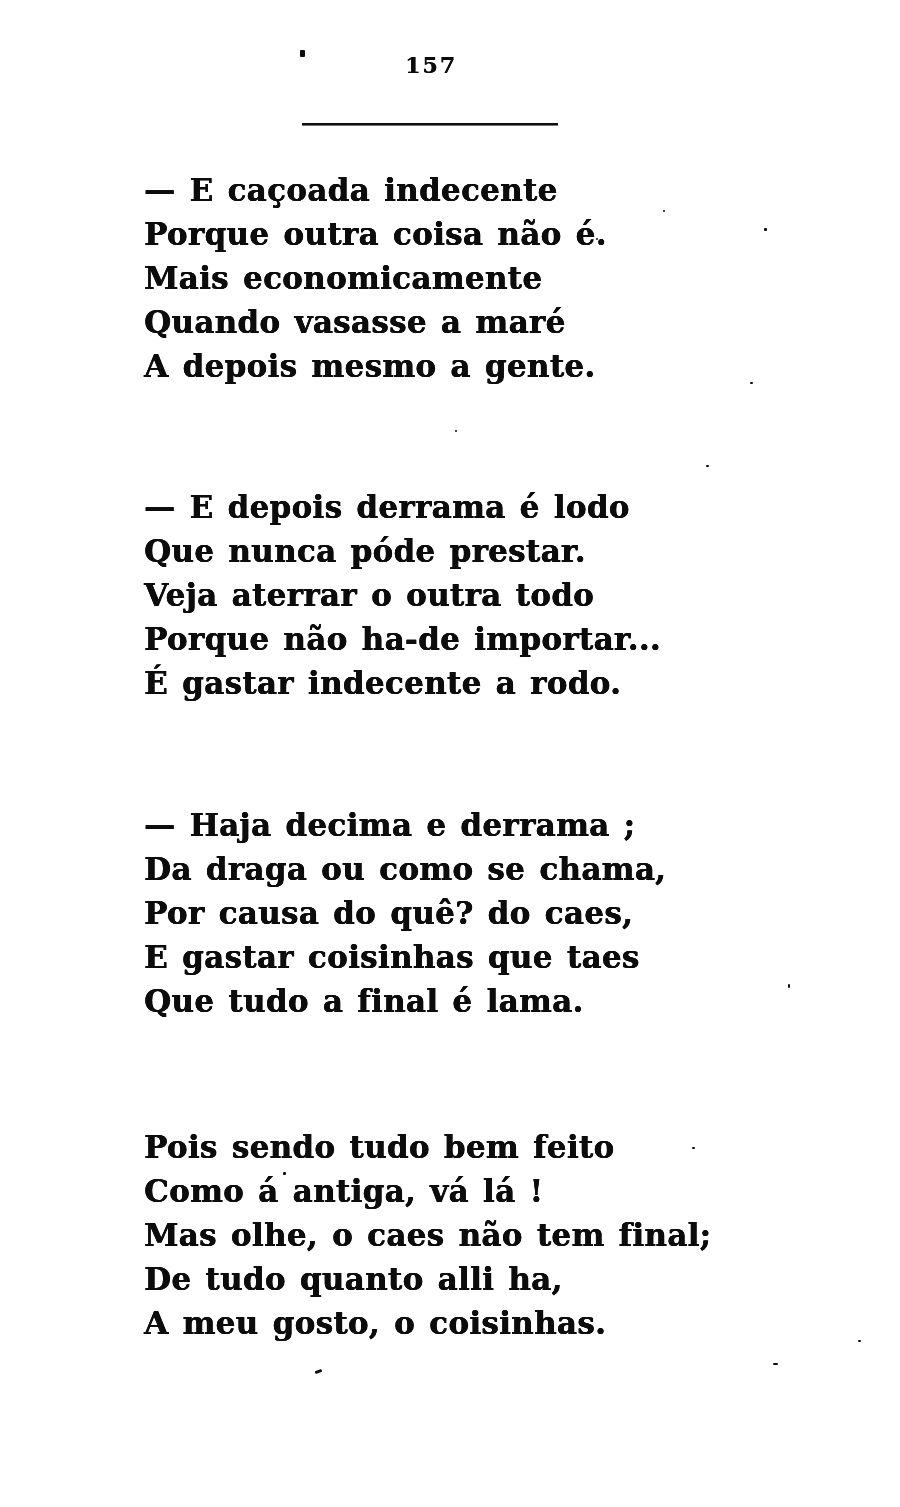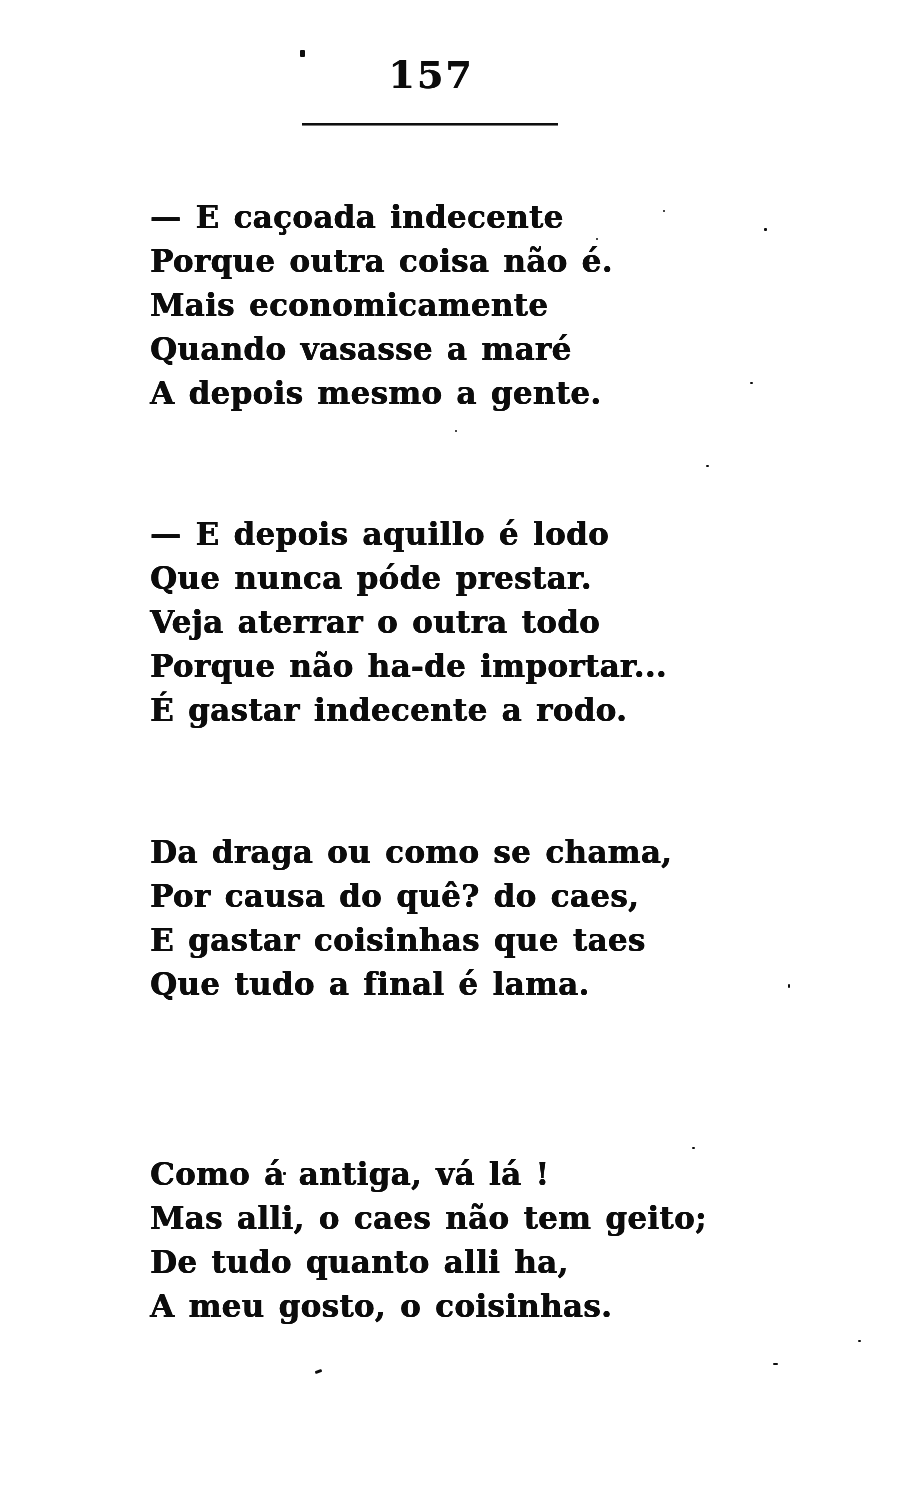--- a/index.html
+++ b/index.html
@@ -15,40 +15,39 @@
     overflow: hidden;
     font-family: "DejaVu Serif", "Liberation Serif", serif;
     color: #0b0b0b;
   }
   .page-number {
     position: absolute;
     top: 52px;
     left: 0;
     width: 862px;
     text-align: center;
-    font-size: 38px;
+    font-size: 22px;
     font-weight: 700;
     letter-spacing: 2px;
     color: #0b0b0b;
     text-shadow: 0.4px 0 0 currentColor;
   }
   .rule {
     position: absolute;
     top: 123px;
     left: 302px;
     width: 256px;
     height: 2px;
     background: #0e0e0e;
     box-shadow: 0 1px 0 rgba(10,10,10,0.55);
   }
   .stanza {
     position: absolute;
-    left: 150px;
+    left: 144px;
     width: 620px;
-    margin-top: 27px;
   }
   .stanza-1 { top: 168px; }
   .stanza-2 { top: 485px; }
   .stanza-3 { top: 803px; }
   .stanza-4 { top: 1125px; }
   .verse-line {
     font-size: 31px;
     line-height: 44px;
     font-weight: 700;
     letter-spacing: 0.3px;
@@ -74,37 +73,39 @@
 
   <section class="stanza stanza-1">
     <div class="verse-line">— E caçoada indecente</div>
     <div class="verse-line">Porque outra coisa não é.</div>
     <div class="verse-line">Mais economicamente</div>
     <div class="verse-line">Quando vasasse a maré</div>
     <div class="verse-line">A depois mesmo a gente.</div>
   </section>
 
   <section class="stanza stanza-2">
-    <div class="verse-line">— E depois aquillo é lodo</div>
+    <div class="verse-line">— E depois derrama é lodo</div>
     <div class="verse-line">Que nunca póde prestar.</div>
     <div class="verse-line">Veja aterrar o outra todo</div>
     <div class="verse-line">Porque não ha-de importar...</div>
     <div class="verse-line">É gastar indecente a rodo.</div>
   </section>
 
   <section class="stanza stanza-3">
+    <div class="verse-line">— Haja decima e derrama ;</div>
     <div class="verse-line">Da draga ou como se chama,</div>
     <div class="verse-line">Por causa do quê? do caes,</div>
     <div class="verse-line">E gastar coisinhas que taes</div>
     <div class="verse-line">Que tudo a final é lama.</div>
   </section>
 
   <section class="stanza stanza-4">
+    <div class="verse-line">Pois sendo tudo bem feito</div>
     <div class="verse-line">Como á antiga, vá lá !</div>
-    <div class="verse-line">Mas alli, o caes não tem geito;</div>
+    <div class="verse-line">Mas olhe, o caes não tem final;</div>
     <div class="verse-line">De tudo quanto alli ha,</div>
     <div class="verse-line">A meu gosto, o coisinhas.</div>
   </section>
 
   <div class="speck" style="left:300px; top:50px; width:5px; height:7px;"></div>
   <div class="speck" style="left:663px; top:210px; width:2px; height:2px;"></div>
   <div class="speck" style="left:764px; top:228px; width:3px; height:3px;"></div>
   <div class="speck" style="left:596px; top:238px; width:2px; height:2px;"></div>
   <div class="speck" style="left:750px; top:382px; width:3px; height:2px;"></div>
   <div class="speck" style="left:455px; top:430px; width:2px; height:2px;"></div>

